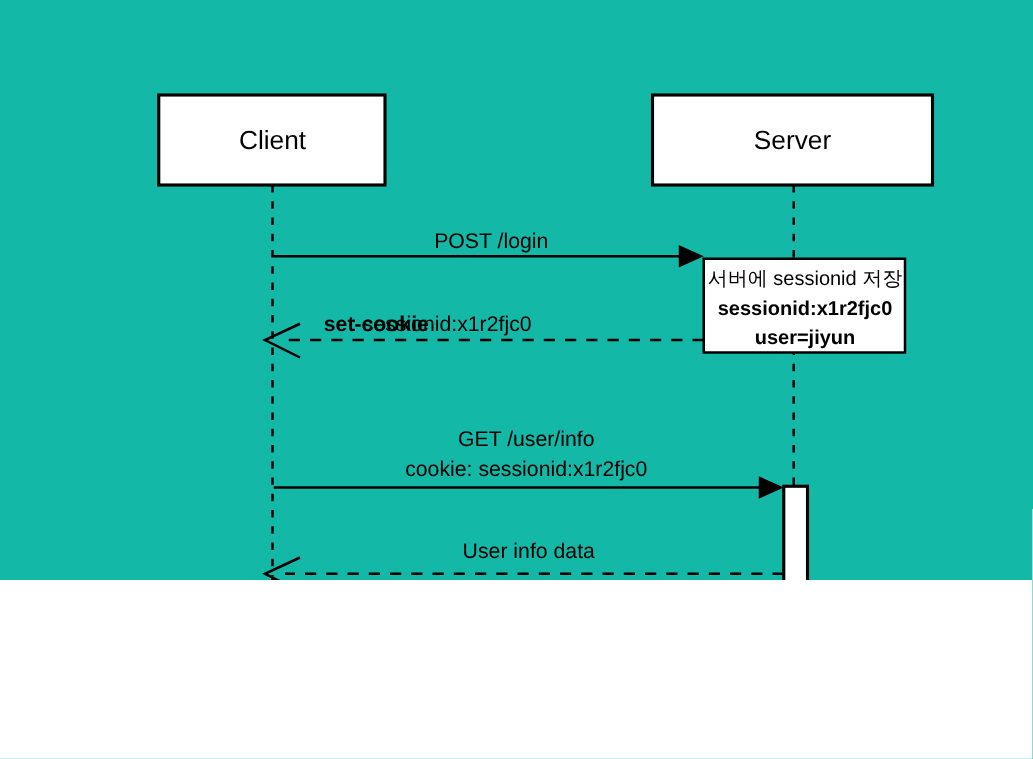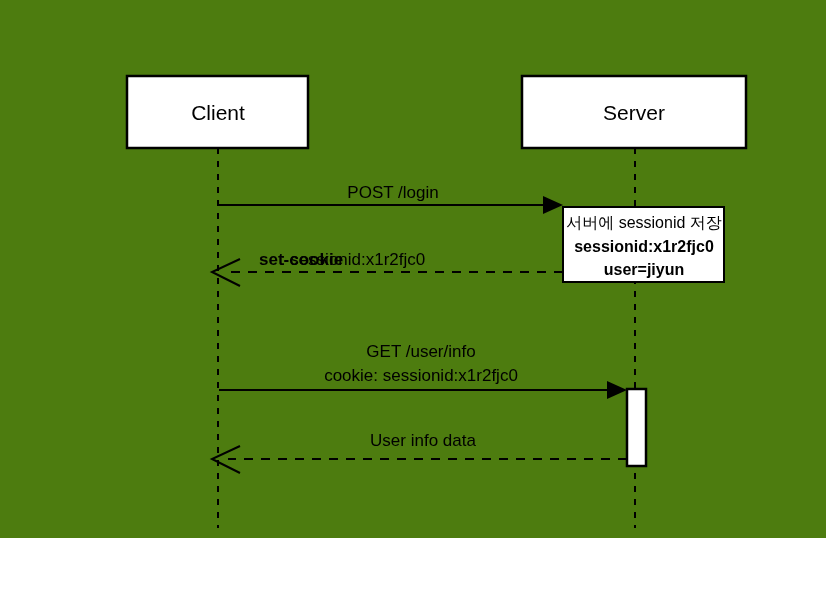--- a/index.html
+++ b/index.html
@@ -7,22 +7,22 @@
     padding: 0;
     background: #ffffff;
   }
   body {
     font-family: "Liberation Sans", "DejaVu Sans", sans-serif;
     color: #000000;
   }
   #canvas {
     position: relative;
     width: 826px;
-    height: 538px;
-    background: #4d7c0f;
+    height: 464px;
+    background: #14b8a6;
     overflow: hidden;
     text-decoration: underline;
   }
   #diagram-svg {
     position: absolute;
     left: 0;
     top: 0;
     width: 826px;
     height: 607px;
   }

